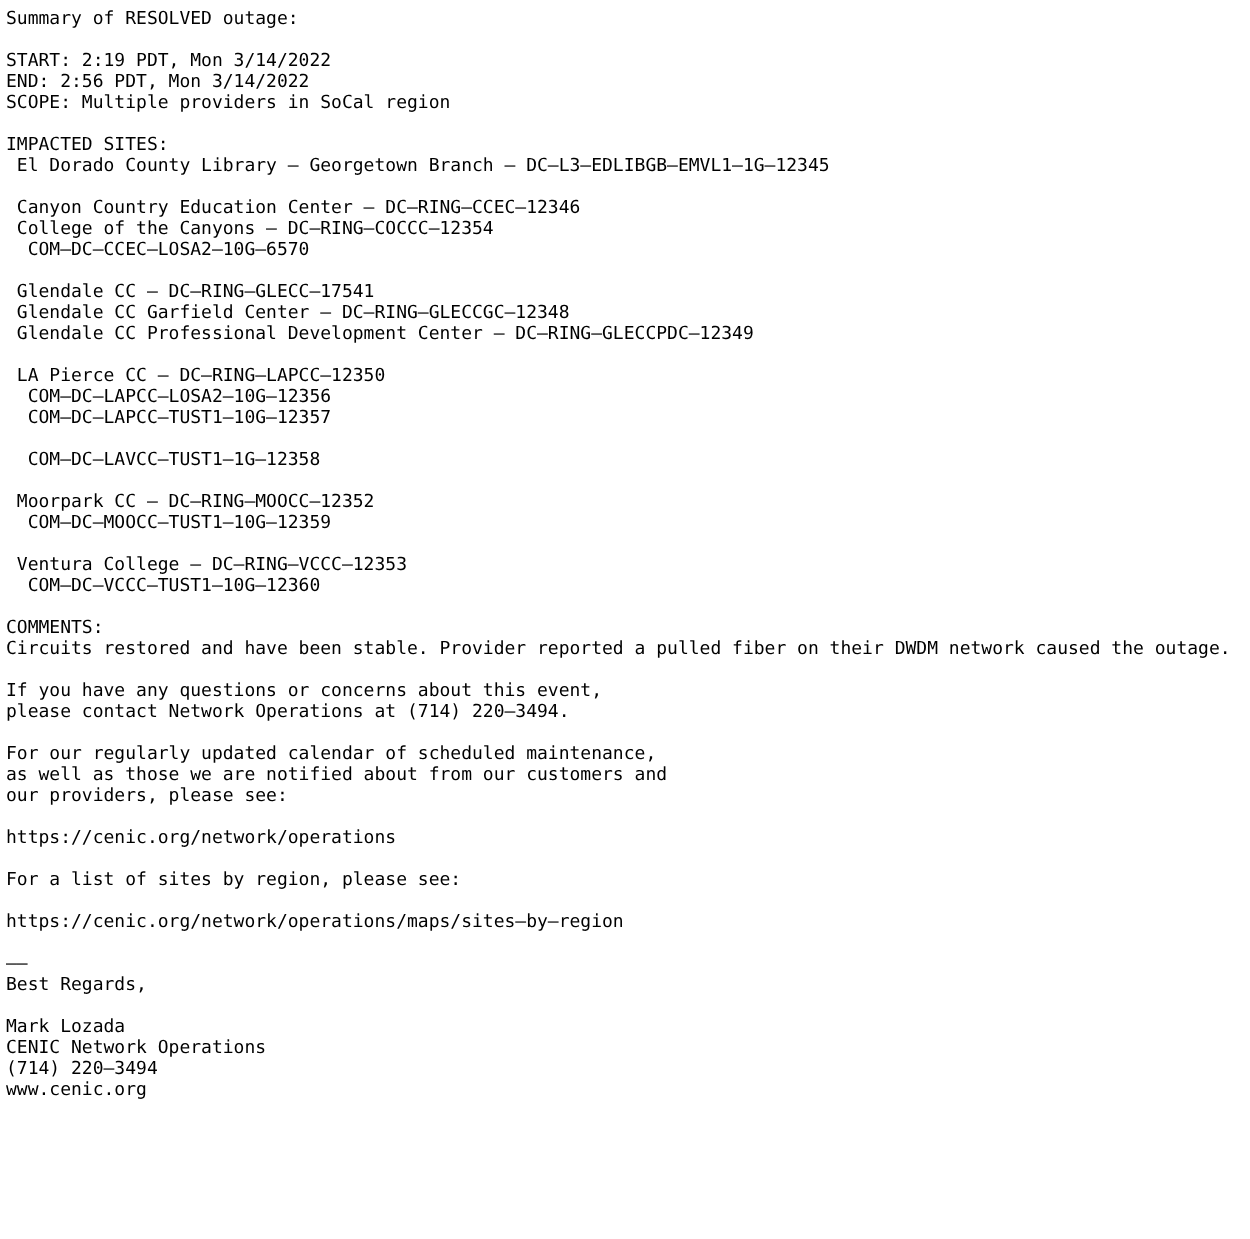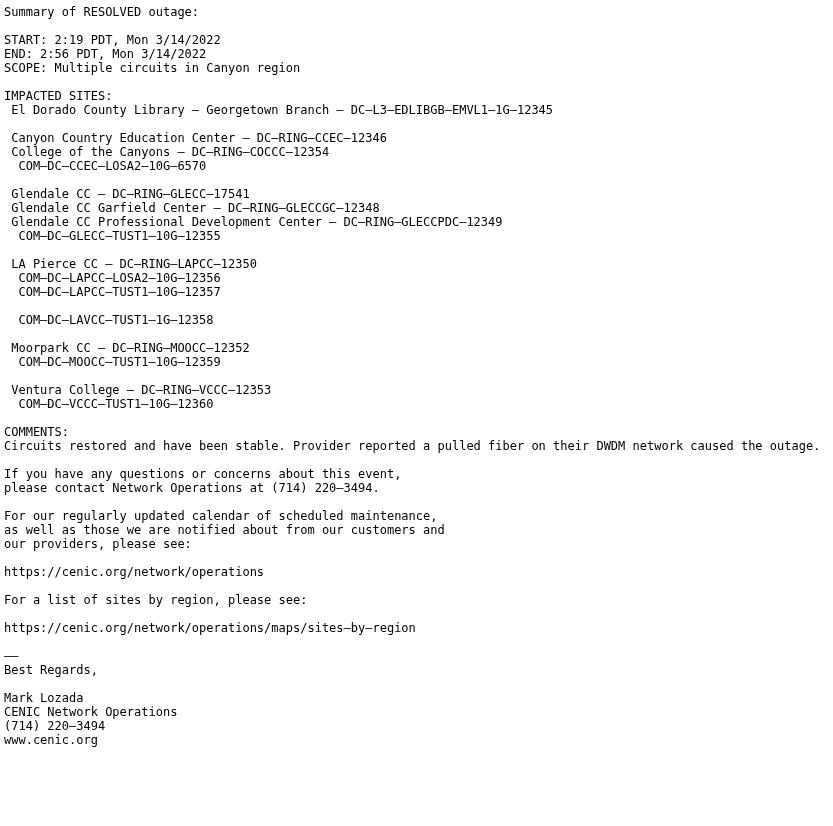--- a/index.html
+++ b/index.html
@@ -36,36 +36,35 @@
 </head>
 <body>
 
 <main class="page">
     <div class="section">
       <div class="line">Summary of RESOLVED outage:</div>
     </div>
     <div class="section">
       <div class="line">START: 2:19 PDT, Mon 3/14/2022</div>
       <div class="line">END: 2:56 PDT, Mon 3/14/2022</div>
-      <div class="line">SCOPE: Multiple circuits in Canyon region</div>
+      <div class="line">SCOPE: Multiple providers in SoCal region</div>
     </div>
     <div class="section">
       <div class="line">IMPACTED SITES:</div>
       <div class="line"> El Dorado County Library – Georgetown Branch – DC–L3–EDLIBGB–EMVL1–1G–12345</div>
     </div>
     <div class="section">
       <div class="line"> Canyon Country Education Center – DC–RING–CCEC–12346</div>
       <div class="line"> College of the Canyons – DC–RING–COCCC–12354</div>
       <div class="line">  COM–DC–CCEC–LOSA2–10G–6570</div>
     </div>
     <div class="section">
       <div class="line"> Glendale CC – DC–RING–GLECC–17541</div>
       <div class="line"> Glendale CC Garfield Center – DC–RING–GLECCGC–12348</div>
       <div class="line"> Glendale CC Professional Development Center – DC–RING–GLECCPDC–12349</div>
-      <div class="line">  COM–DC–GLECC–TUST1–10G–12355</div>
     </div>
     <div class="section">
       <div class="line"> LA Pierce CC – DC–RING–LAPCC–12350</div>
       <div class="line">  COM–DC–LAPCC–LOSA2–10G–12356</div>
       <div class="line">  COM–DC–LAPCC–TUST1–10G–12357</div>
     </div>
     <div class="section">
       <div class="line">  COM–DC–LAVCC–TUST1–1G–12358</div>
     </div>
     <div class="section">

